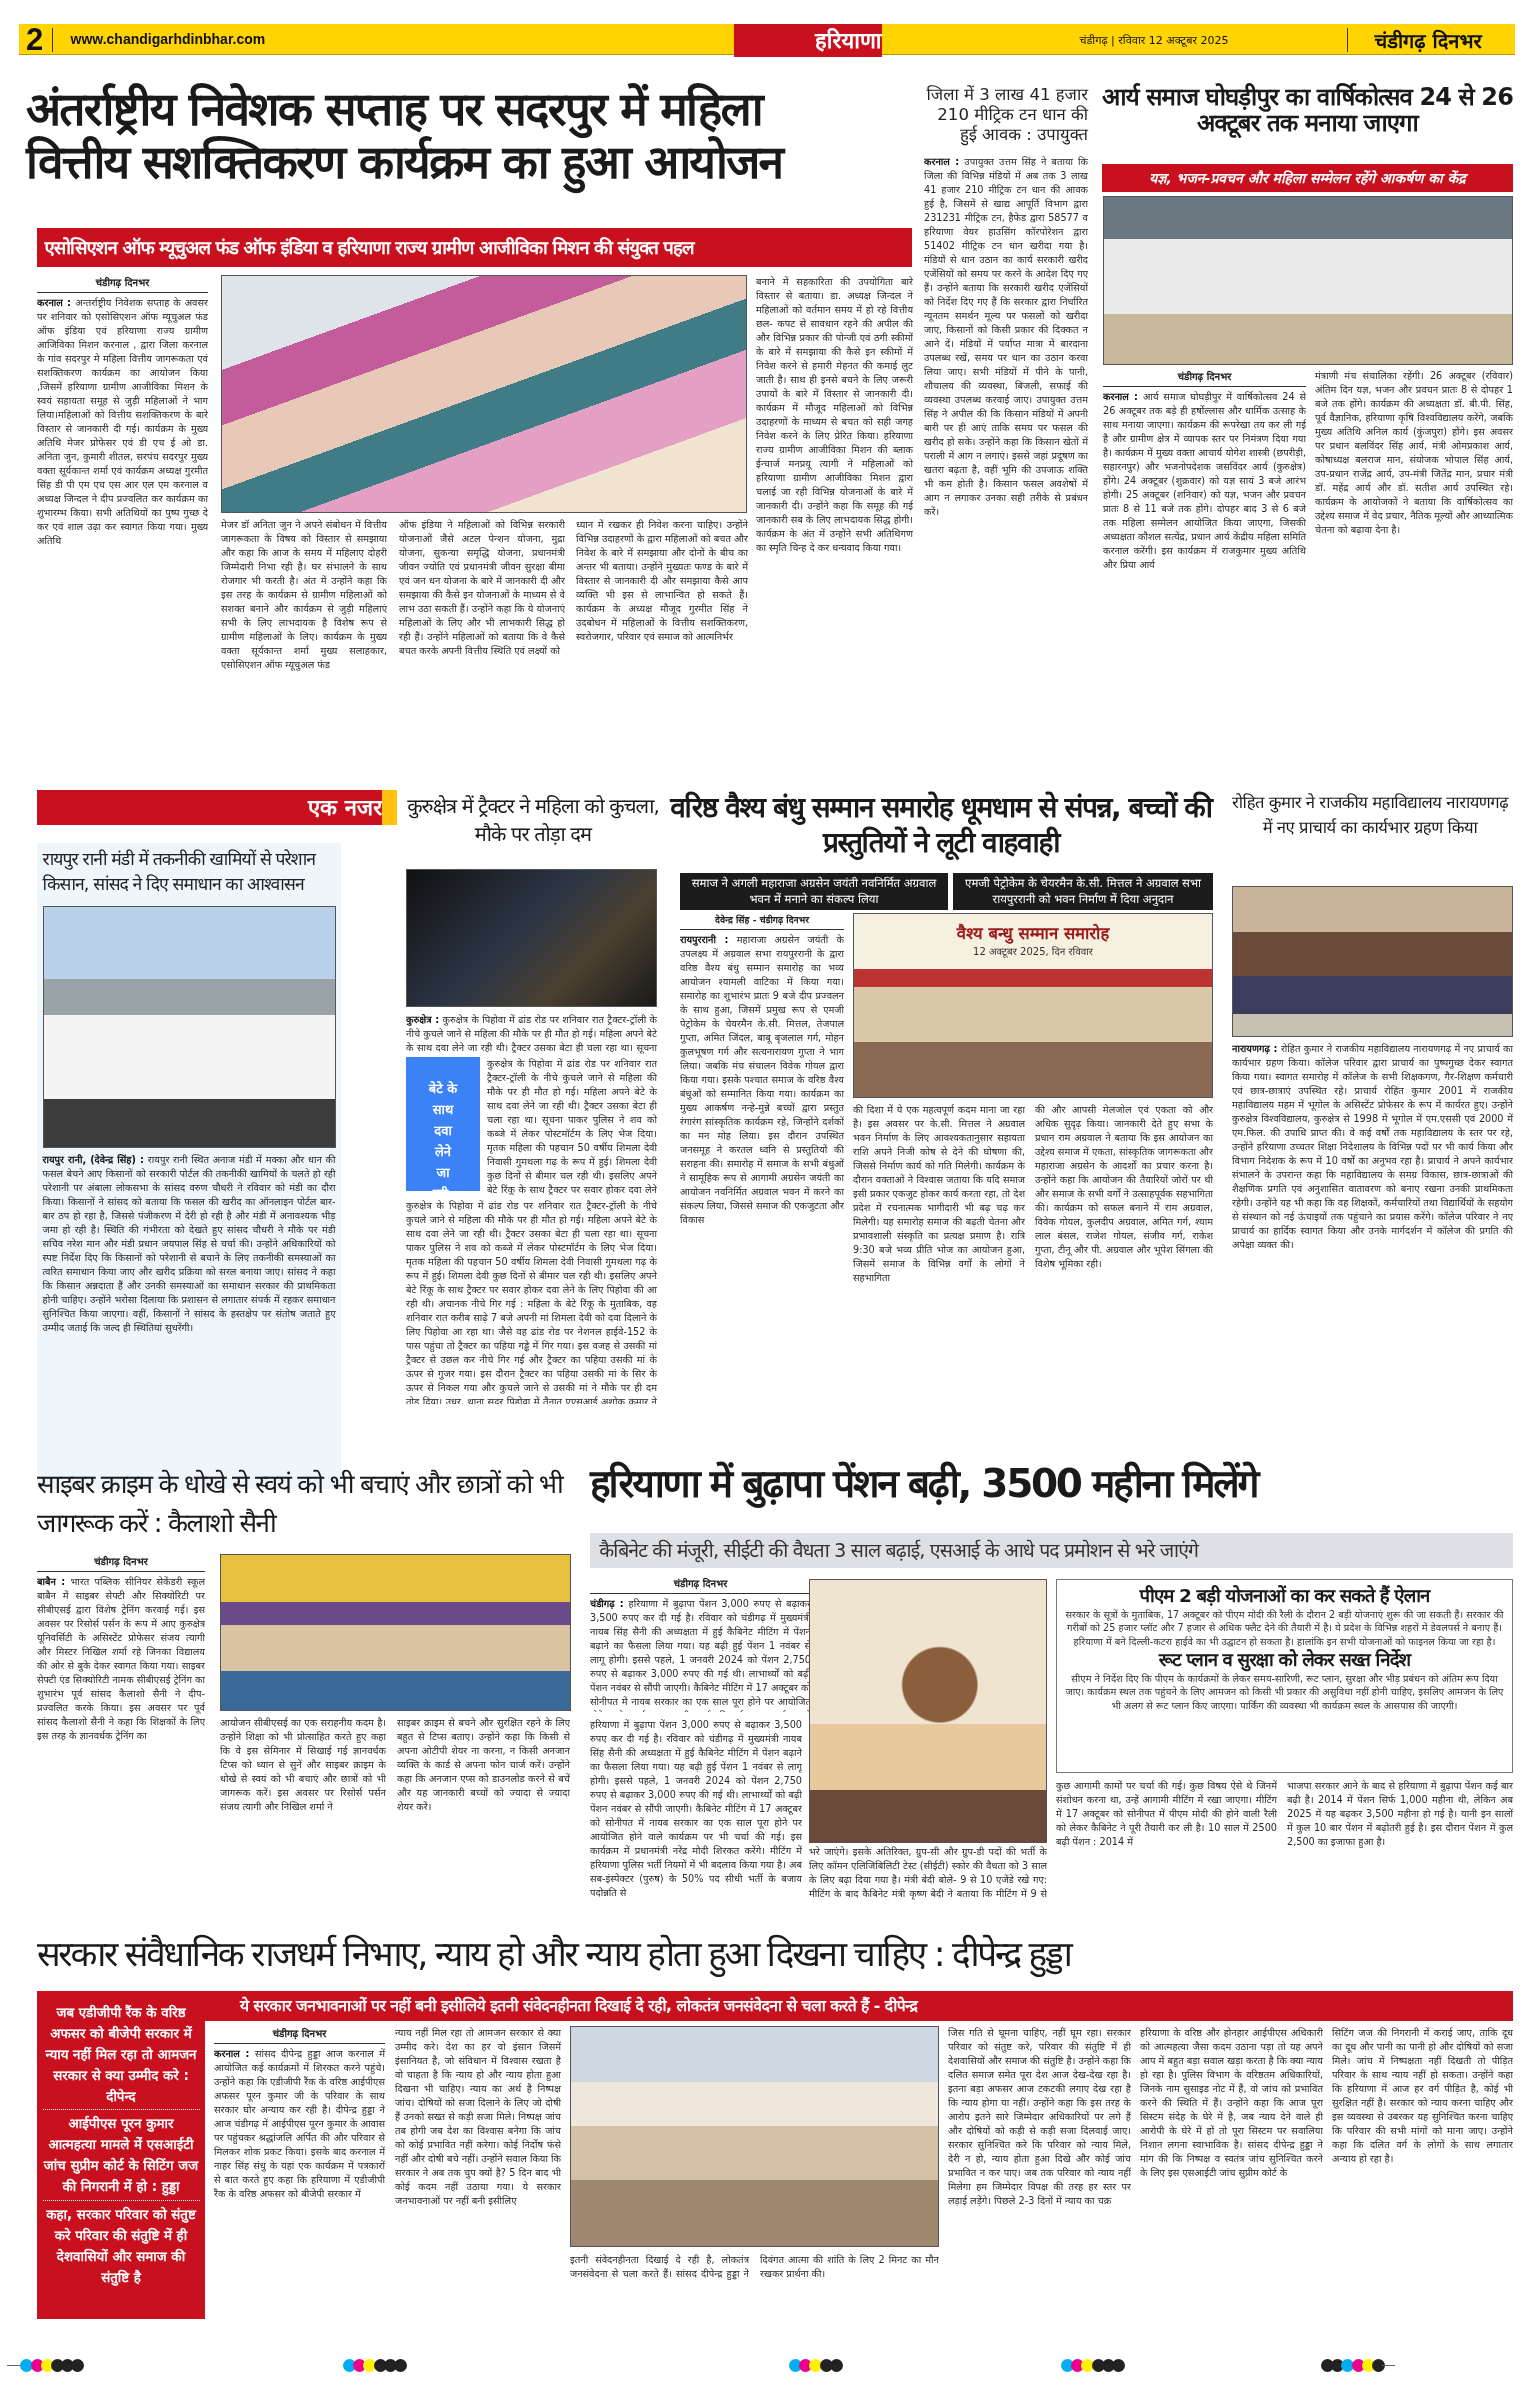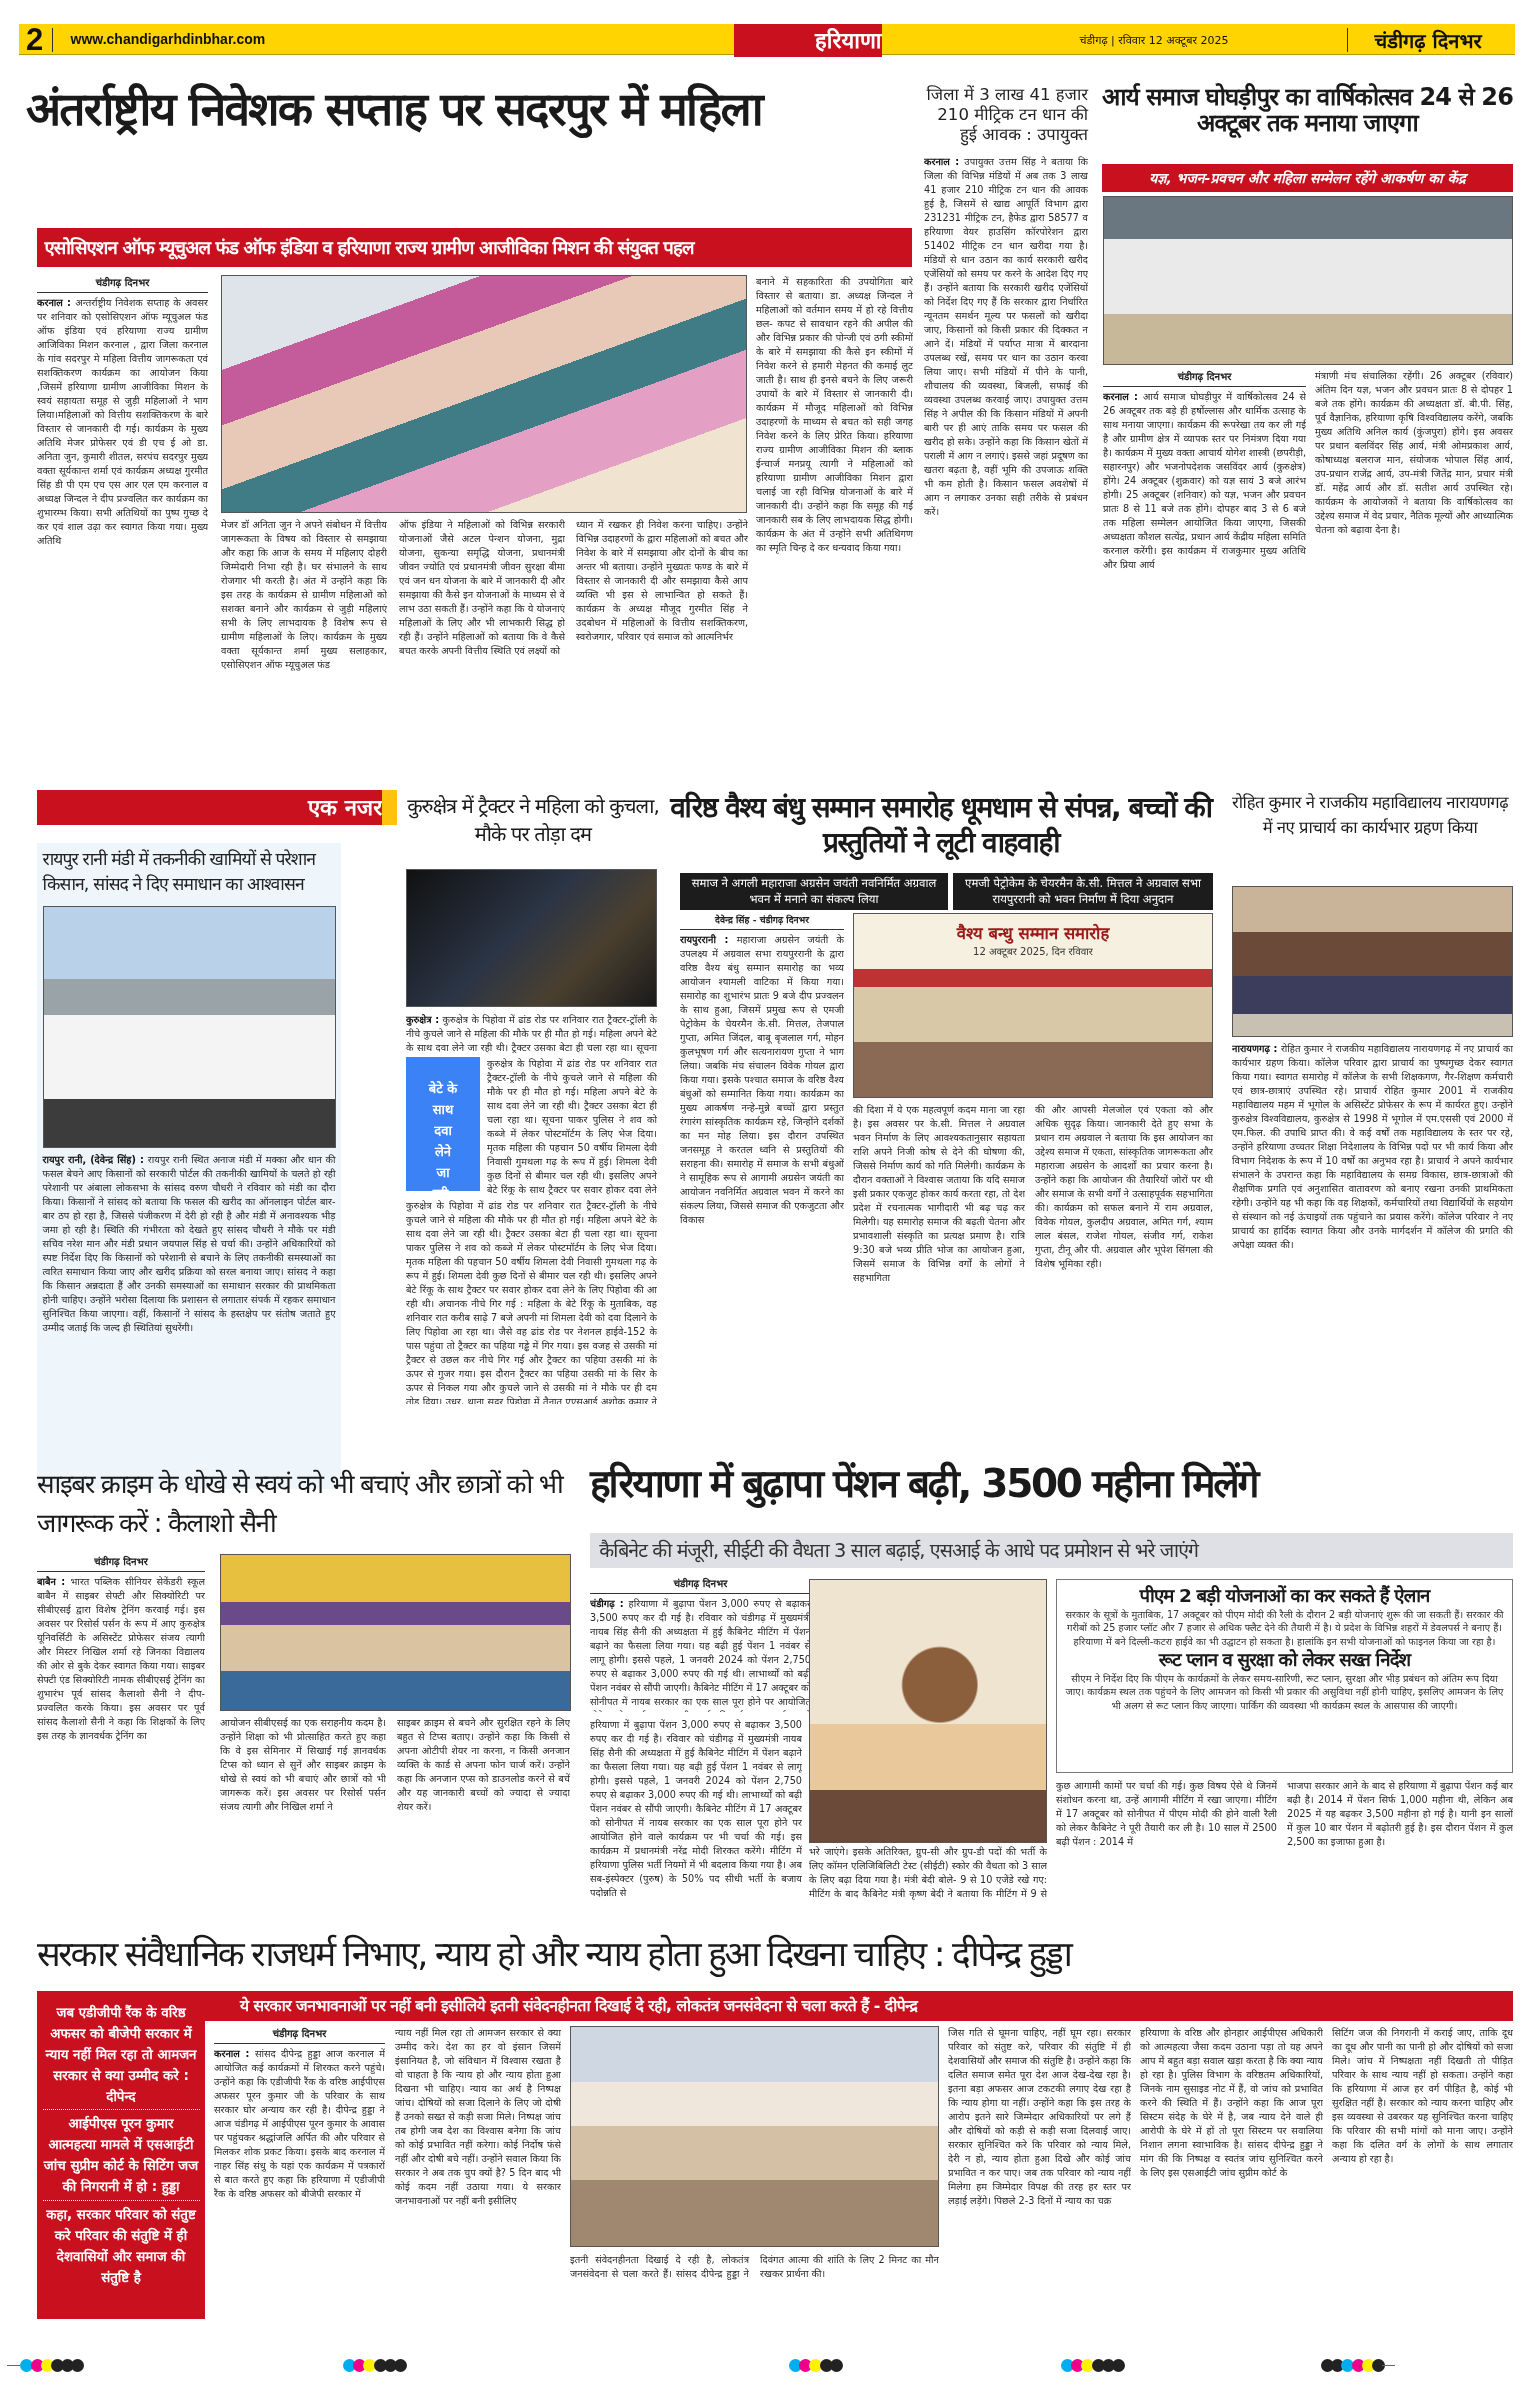--- a/index.html
+++ b/index.html
@@ -46,20 +46,21 @@
   <span class="sep1"></span>
   <span class="url">www.chandigarhdinbhar.com</span>
   <span class="sec">हरियाणा</span>
   <span class="date">चंडीगढ़ | रविवार 12 अक्टूबर 2025</span>
   <span class="sep2"></span>
   <span class="brand">चंडीगढ़ दिनभर</span>
 </div>
 
 <div class="abs h1" style="left:26px;top:85px;width:886px;font-size:46px;">
   <div>अंतर्राष्ट्रीय निवेशक सप्ताह पर सदरपुर में महिला</div>
+  <div style="margin-top:3.7px">वित्तीय सशक्तिकरण कार्यक्रम का हुआ आयोजन</div>
 </div>
 <div class="abs redbar" style="left:37px;top:228px;width:875px;height:39px;font-size:18.5px;line-height:39px;padding-left:7.4px;white-space:nowrap;overflow:hidden;letter-spacing:-0.9px">एसोसिएशन ऑफ म्यूचुअल फंड ऑफ इंडिया व हरियाणा राज्य ग्रामीण आजीविका मिशन की संयुक्त पहल</div>
 
 <div class="col" style="left:37px;top:275px;width:171px;height:498px">
   <div class="byline">चंडीगढ़ दिनभर</div>
   <div class="txt" style="height:471px"><b>करनाल</b><b> : </b><span>अन्तर्राष्ट्रीय निवेशक सप्ताह के अवसर पर शनिवार को एसोसिएशन ऑफ म्यूचुअल फंड ऑफ इंडिया एवं हरियाणा राज्य ग्रामीण आजिविका मिशन करनाल , द्वारा जिला करनाल के गांव सदरपुर मे महिला वित्तीय जागरूकता एवं सशक्तिकरण कार्यक्रम का आयोजन किया ,जिसमें हरियाणा ग्रामीण आजीविका मिशन के स्वयं सहायता समूह से जुड़ी महिलाओं ने भाग लिया।महिलाओं को वित्तीय सशक्तिकरण के बारे विस्तार से जानकारी दी गई। कार्यक्रम के मुख्य अतिथि मेजर प्रोफेसर एवं डी एच ई ओ डा. अनिता जुन, कुमारी शीतल, सरपंच सदरपुर मुख्य वक्ता सूर्यकान्त शर्मा एवं कार्यक्रम अध्यक्ष गुरमीत सिंह डी पी एम एच एस आर एल एम करनाल व अध्यक्ष जिन्दल ने दीप प्रज्वलित कर कार्यक्रम का शुभारम्भ किया। सभी अतिथियों का पुष्प गुच्छ दे कर एवं शाल उढ़ा कर स्वागत किया गया। मुख्य अतिथि</span></div>
 </div>
 <div class="abs photo crowd" style="left:221px;top:275px;width:526px;height:238px"></div>
 <div class="col txt" style="left:221px;top:518px;width:166px;height:255px">मेजर डॉ अनिता जुन ने अपने संबोधन में वित्तीय जागरूकता के विषय को विस्तार से समझाया और कहा कि आज के समय में महिलाए दोहरी जिम्मेदारी निभा रही है। घर संभालने के साथ रोजगार भी करती है। अंत में उन्होंने कहा कि इस तरह के कार्यक्रम से ग्रामीण महिलाओं को सशक्त बनाने और कार्यक्रम से जुड़ी महिलाएं सभी के लिए लाभदायक है विशेष रूप से ग्रामीण महिलाओं के लिए। कार्यक्रम के मुख्य वक्ता सूर्यकान्त शर्मा मुख्य सलाहकार, एसोसिएशन ऑफ म्यूचुअल फंड</div>
 <div class="col txt" style="left:399px;top:518px;width:166px;height:255px">ऑफ इंडिया ने महिलाओं को विभिन्न सरकारी योजनाओं जैसे अटल पेन्शन योजना, मुद्रा योजना, सुकन्या समृद्धि योजना, प्रधानमंत्री जीवन ज्योति एवं प्रधानमंत्री जीवन सुरक्षा बीमा एवं जन धन योजना के बारे में जानकारी दी और समझाया की कैसे इन योजनाओं के माध्यम से वे लाभ उठा सकती हैं। उन्होंने कहा कि ये योजनाएं महिलाओं के लिए और भी लाभकारी सिद्ध हो रही हैं। उन्होंने महिलाओं को बताया कि वे कैसे बचत करके अपनी वित्तीय स्थिति एवं लक्ष्यों को</div>

